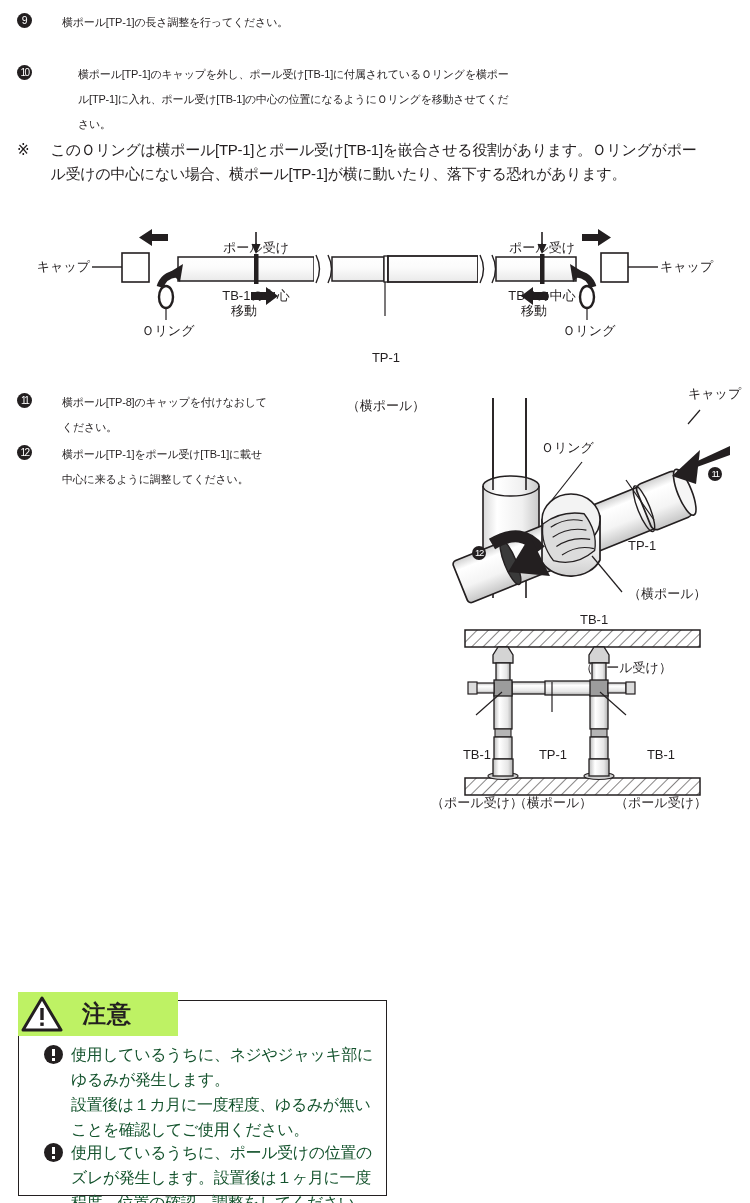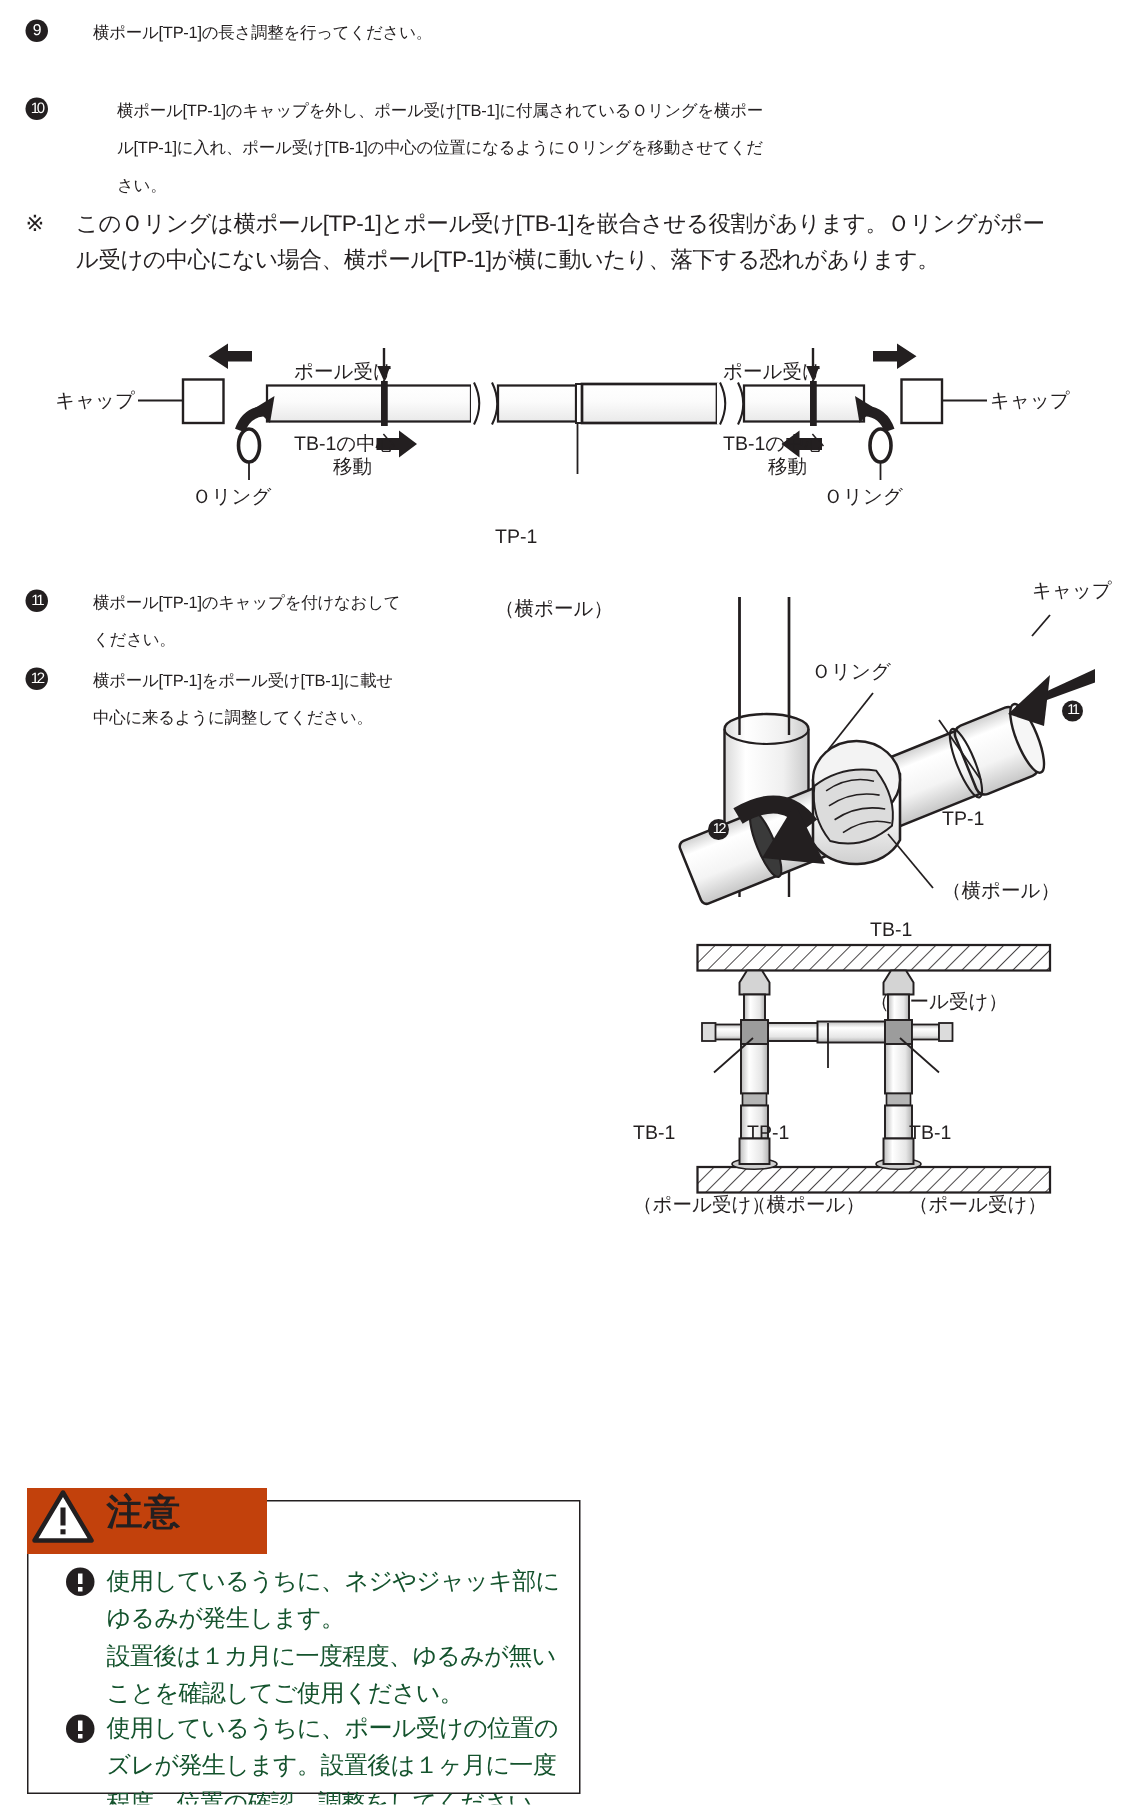--- a/index.html
+++ b/index.html
@@ -57,44 +57,45 @@
     margin-left: 20px;
   }
 
   
   .dlabel {
     position: absolute;
     font-size: 13px;
     line-height: 16px;
     color: #231f20;
     white-space: pre;
-    text-align: left;
+    text-align: center;
   }
   .dlabel.left  { text-align: left; }
   .dlabel.right { text-align: right; }
 
   
   #caution-box {
     position: absolute;
     left: 18px;
     top: 1000px;
     width: 369px;
     height: 196px;
     border: 1.6px solid #231f20;
     box-sizing: border-box;
   }
   #caution-title-row {
     position: absolute;
     left: 18px;
     top: 992px;
     width: 160px;
     height: 44px;
-    background: #c2410c;
+    background: #bef264;
     display: flex;
-    align-items: flex-start;
+    align-items: center;
+    gap: 11px;
   }
   .warn-tri { width: 42px; height: 38px; margin-left: 3px; }
   #caution-word {
     font-size: 24px;
     font-weight: bold;
     margin-left: 8px;
     letter-spacing: 1px;
     color: #231f20;
   }
   .caution-item {
@@ -244,21 +245,21 @@
 <div class="dlabel" style="left:222px; top:303px; width:44px;">移動</div>
 <div class="dlabel" style="left:512px; top:303px; width:44px;">移動</div>
 <div class="dlabel" style="left:330px; top:318px; width:112px;">
   <div>TP-1</div>
   <div>（横ポール）</div>
 </div>
 
 <div class="step" style="left:17px; top:390px; width:400px;">
   <div class="num wide">11</div>
   <div>
-    <div class="body-text">横ポール[TP-1]のキャップを付けなおして</div>
+    <div class="body-text">横ポール[TP-8]のキャップを付けなおして</div>
     <div class="body-text">ください。</div>
   </div>
 </div>
 
 <div class="step" style="left:17px; top:442px; width:400px;">
   <div class="num wide">12</div>
   <div>
     <div class="body-text">横ポール[TP-1]をポール受け[TB-1]に載せ</div>
     <div class="body-text">中心に来るように調整してください。</div>
   </div>

